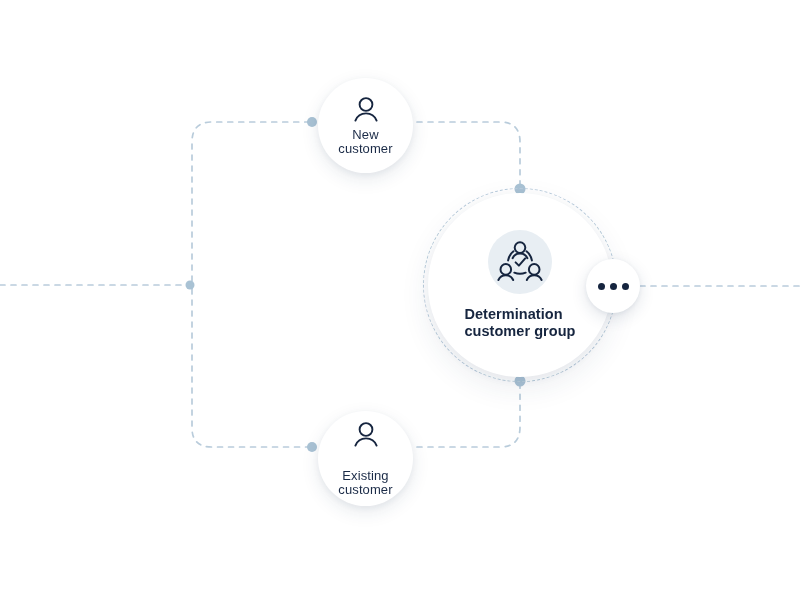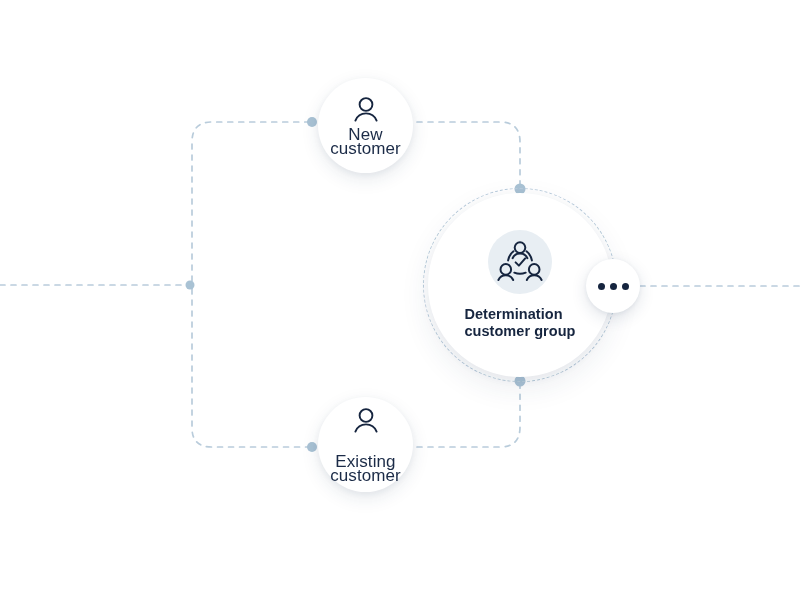--- a/index.html
+++ b/index.html
@@ -46,35 +46,35 @@
 
   .node-small {
     width: 95px;
     height: 95px;
   }
   .node-small .node-icon {
     margin-bottom: 3px;
     line-height: 0;
   }
   .node-small .node-label {
-    font-size: 17px;
+    font-size: 13px;
     line-height: 14px;
     color: #1b2b47;
     text-align: center;
     font-weight: 400;
     letter-spacing: 0.1px;
   }
 
   #node-new-customer {
     left: 318px;
     top: 78px;
   }
   #node-existing-customer {
     left: 318px;
-    top: 397px;
+    top: 411px;
     gap: 16px;
   }
 
   
   #ring {
     position: absolute;
     left: 423px;
     top: 188px;
     width: 194px;
     height: 194px;

